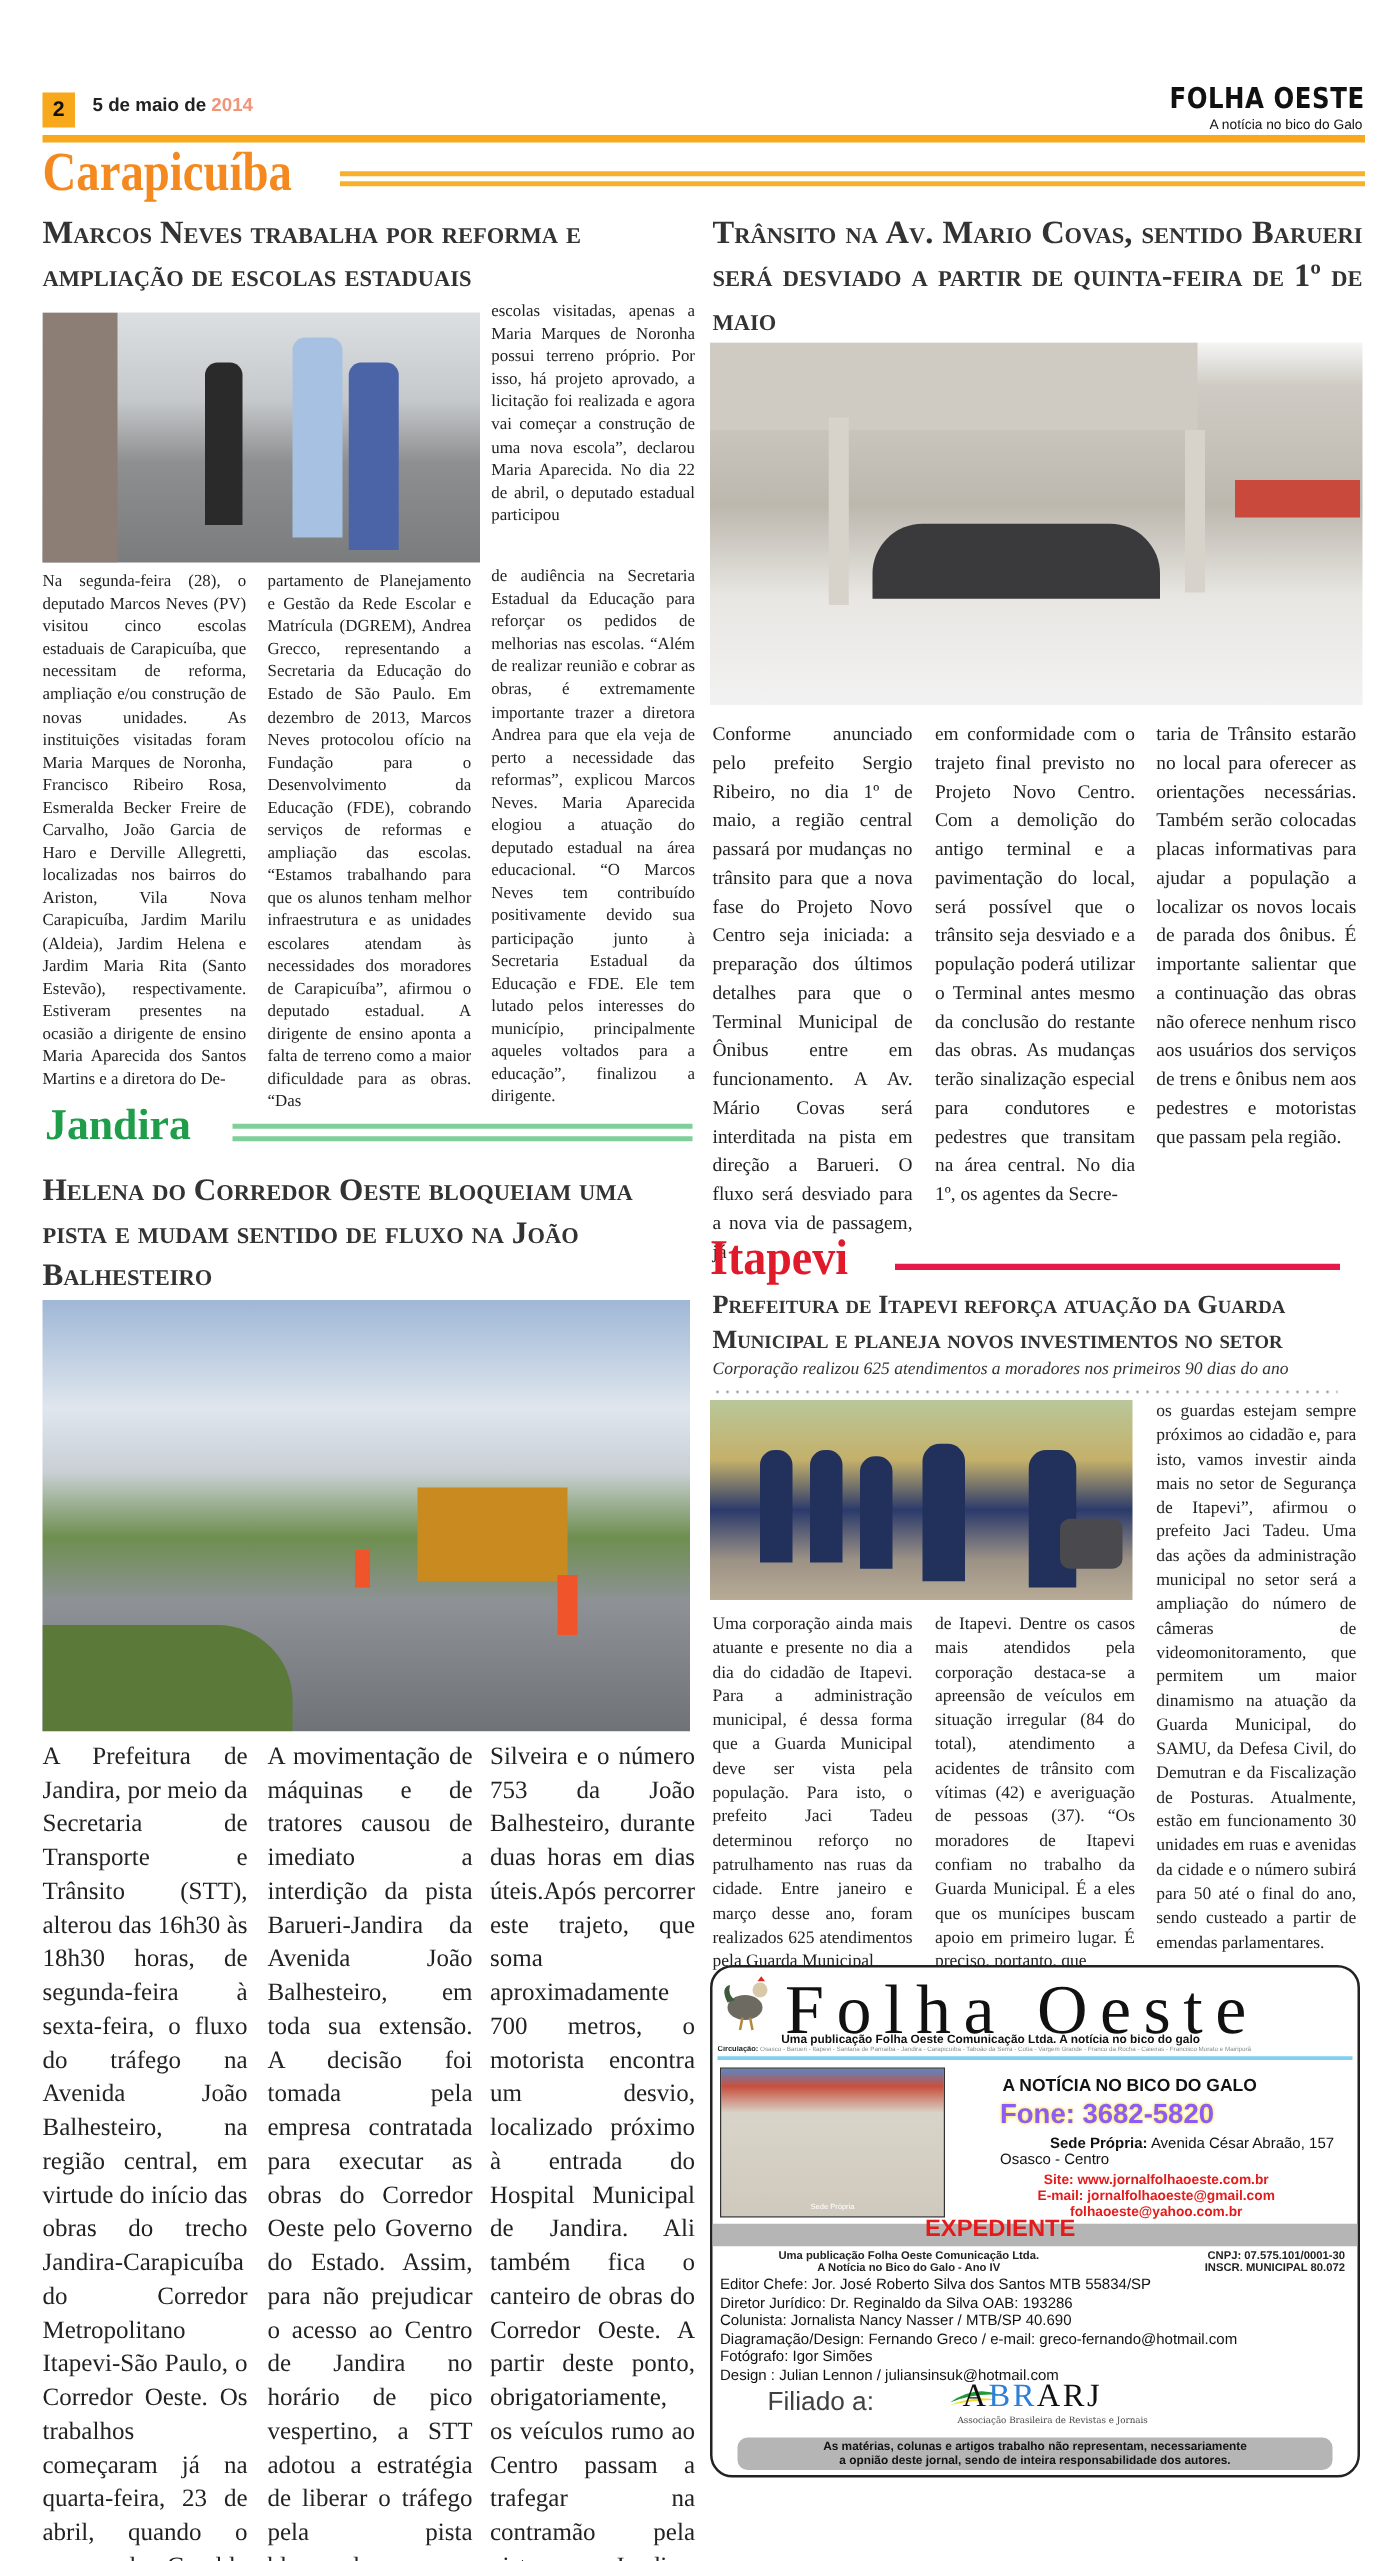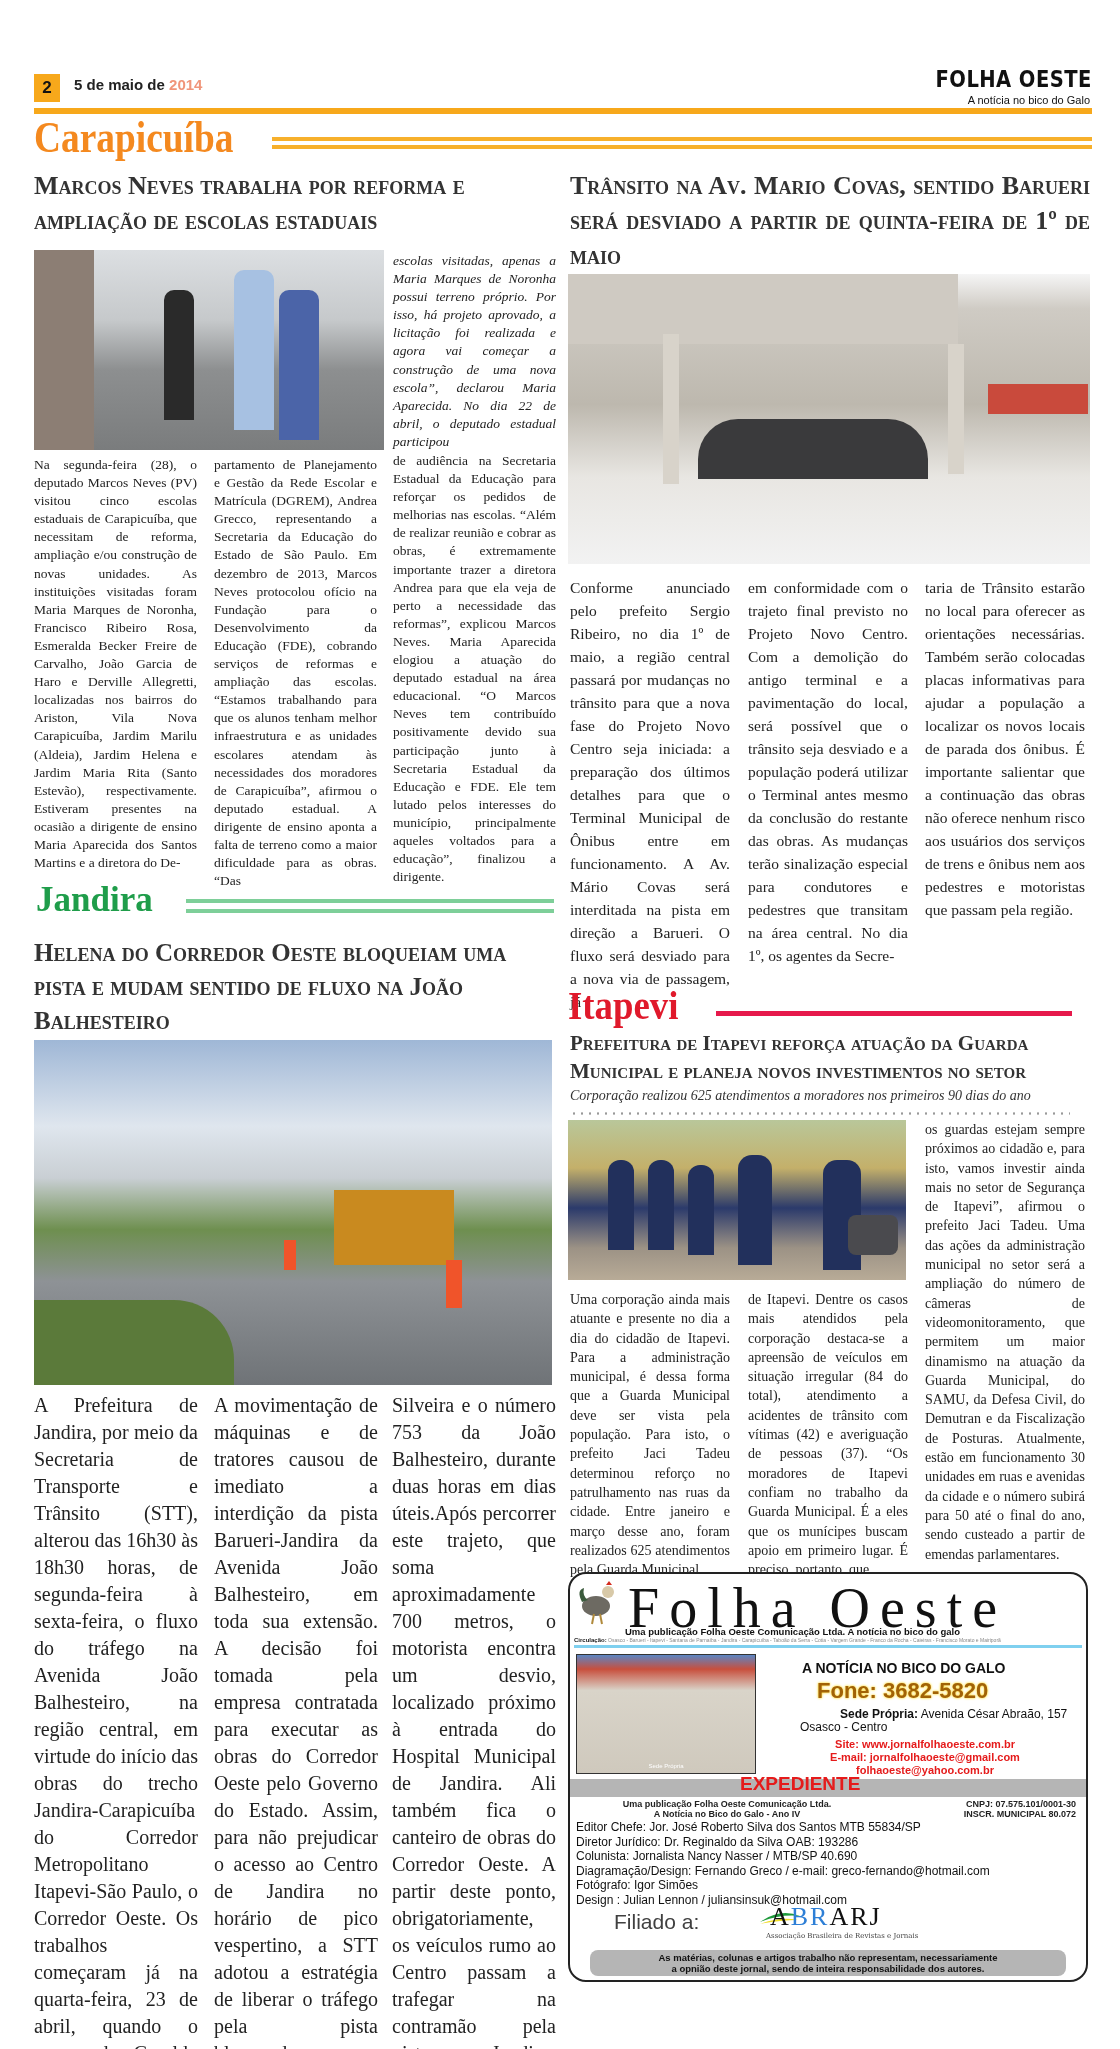--- a/index.html
+++ b/index.html
@@ -45,21 +45,21 @@
   
   .ad { left:568px; top:1572px; width:520px; height:410px; border:2px solid #222; border-radius:18px; box-sizing:border-box; background:#fff; overflow:hidden; }
   .ad-title { position:absolute; left:58px; top:2px; font:56px "Liberation Serif", serif; letter-spacing:10px; color:#111; }
   .ad-pub { position:absolute; left:55px; top:52px; font:bold 9.5px "Liberation Sans", sans-serif; color:#111; }
   .ad-circ { position:absolute; left:4px; top:63px; width:500px; font:5px "Liberation Sans", sans-serif; color:#888; white-space:nowrap; overflow:hidden; }
   .ad-circ b { color:#222; font-size:6px; }
   .ad-blue { position:absolute; left:4px; right:4px; top:71px; height:3px; background:#7fd0ef; }
   .ad-build { position:absolute; left:6px; top:80px; width:178px; height:118px; background:linear-gradient(180deg,#5b86c4 0%,#c84f3d 12%,#d9d4c9 30%,#cfc9bd 100%); border:1px solid #333; }
   .ad-build-label { position:absolute; bottom:4px; left:0; right:0; text-align:center; font:6px "Liberation Sans", sans-serif; color:#fff; }
   .ad-slogan { position:absolute; left:232px; top:86px; font:bold 14px "Liberation Sans", sans-serif; color:#111; }
-  .ad-fone { position:absolute; left:247px; top:104px; font:bold 22px "Liberation Sans", sans-serif; color:#a16207; text-shadow:0 0 3px #ffe14d, 0 0 2px #ffe14d; }
+  .ad-fone { position:absolute; left:230px; top:104px; font:bold 22px "Liberation Sans", sans-serif; color:#8b5cf6; text-shadow:0 0 3px #ffe14d, 0 0 2px #ffe14d; }
   .ad-sede { position:absolute; left:230px; top:134px; font:12px "Liberation Sans", sans-serif; color:#111; line-height:13px; }
   .ad-sede b { font-weight:bold;margin-left:40px; }
   .ad-links { position:absolute; left:205px; width:300px; top:164px; text-align:center; font:bold 11px "Liberation Sans", sans-serif; color:#e51b1b; line-height:13px; }
   .ad-exp { position:absolute; left:0; right:0; top:205px; height:18px; background:#b5b5b5; }
   .ad-exp-label { position:absolute; left:170px; top:199px; font:bold 19px "Liberation Sans", sans-serif; color:#e51b1b; }
   .ad-pub2 { position:absolute; left:22px; top:225px; width:270px; text-align:center; font:bold 9px "Liberation Sans", sans-serif; color:#222; line-height:10px; }
   .ad-cnpj { position:absolute; right:10px; top:225px; text-align:right; font:bold 9px "Liberation Sans", sans-serif; color:#222; line-height:10px; }
   .ad-staff { position:absolute; left:6px; top:246px; font:12px "Liberation Sans", sans-serif; color:#111; line-height:14.5px; }
   .ad-filiado { position:absolute; left:44px; top:336px; font:21px "Liberation Sans", sans-serif; color:#404040; }
   .ad-abrarj { position:absolute; left:200px; top:328px; font:26px "Liberation Serif", serif; letter-spacing:2px; color:#111; }
@@ -81,21 +81,21 @@
 <div class="abs dbl sec-carap-rule"></div>
 <div class="abs headline h-carap">Marcos Neves trabalha por reforma e ampliação de escolas estaduais</div>
 <div class="abs photo photo-carap">
   <div class="ph-shape" style="left:0;top:0;width:60px;height:200px;background:#8c7e74;"></div>
   <div class="ph-shape" style="left:200px;top:20px;width:40px;height:160px;background:#a7c1e2;border-radius:10px 10px 0 0;"></div>
   <div class="ph-shape" style="left:245px;top:40px;width:40px;height:150px;background:#4b64a8;border-radius:10px 10px 0 0;"></div>
   <div class="ph-shape" style="left:130px;top:40px;width:30px;height:130px;background:#2a2a2a;border-radius:10px 10px 0 0;"></div>
 </div>
 <div class="abs col" style="left:34px;top:456px;width:163px;">Na segunda-feira (28), o deputado Marcos Neves (PV) visitou cinco escolas estaduais de Carapicuíba, que necessitam de reforma, ampliação e/ou construção de novas unidades. As instituições visitadas foram Maria Marques de Noronha, Francisco Ribeiro Rosa, Esmeralda Becker Freire de Carvalho, João Garcia de Haro e Derville Allegretti, localizadas nos bairros do Ariston, Vila Nova Carapicuíba, Jardim Marilu (Aldeia), Jardim Helena e Jardim Maria Rita (Santo Estevão), respectivamente. Estiveram presentes na ocasião a dirigente de ensino Maria Aparecida dos Santos Martins e a diretora do De-</div>
 <div class="abs col" style="left:214px;top:456px;width:163px;">partamento de Planejamento e Gestão da Rede Escolar e Matrícula (DGREM), Andrea Grecco, representando a Secretaria da Educação do Estado de São Paulo. Em dezembro de 2013, Marcos Neves protocolou ofício na Fundação para o Desenvolvimento da Educação (FDE), cobrando serviços de reformas e ampliação das escolas. “Estamos trabalhando para que os alunos tenham melhor infraestrutura e as unidades escolares atendam às necessidades dos moradores de Carapicuíba”, afirmou o deputado estadual. A dirigente de ensino aponta a falta de terreno como a maior dificuldade para as obras. “Das</div>
-<div class="abs col" style="left:393px;top:252px;width:163px;font-style:italic;">escolas visitadas, apenas a Maria Marques de Noronha possui terreno próprio. Por isso, há projeto aprovado, a licitação foi realizada e agora vai começar a construção de uma nova escola”, declarou Maria Aparecida. No dia 22 de abril, o deputado estadual participou</div>
+<div class="abs col" style="left:393px;top:240px;width:163px;">escolas visitadas, apenas a Maria Marques de Noronha possui terreno próprio. Por isso, há projeto aprovado, a licitação foi realizada e agora vai começar a construção de uma nova escola”, declarou Maria Aparecida. No dia 22 de abril, o deputado estadual participou</div>
 <div class="abs col" style="left:393px;top:452px;width:163px;">de audiência na Secretaria Estadual da Educação para reforçar os pedidos de melhorias nas escolas. “Além de realizar reunião e cobrar as obras, é extremamente importante trazer a diretora Andrea para que ela veja de perto a necessidade das reformas”, explicou Marcos Neves. Maria Aparecida elogiou a atuação do deputado estadual na área educacional. “O Marcos Neves tem contribuído positivamente devido sua participação junto à Secretaria Estadual da Educação e FDE. Ele tem lutado pelos interesses do município, principalmente aqueles voltados para a educação”, finalizou a dirigente.</div>
 
 <div class="abs headline h-trans">Trânsito na Av. Mario Covas, sentido Barueri será desviado a partir de quinta-feira de 1º de maio</div>
 <div class="abs photo photo-trans">
   <div class="ph-shape" style="left:0;top:0;width:390px;height:70px;background:#cfcac2;"></div>
   <div class="ph-shape" style="left:95px;top:60px;width:16px;height:150px;background:#d8d3ca;"></div>
   <div class="ph-shape" style="left:380px;top:70px;width:16px;height:130px;background:#d8d3ca;"></div>
   <div class="ph-shape" style="left:130px;top:145px;width:230px;height:60px;background:#3a3a3c;border-radius:40px 40px 0 0;"></div>
   <div class="ph-shape" style="left:420px;top:110px;width:100px;height:30px;background:#c94a3c;"></div>
 </div>

